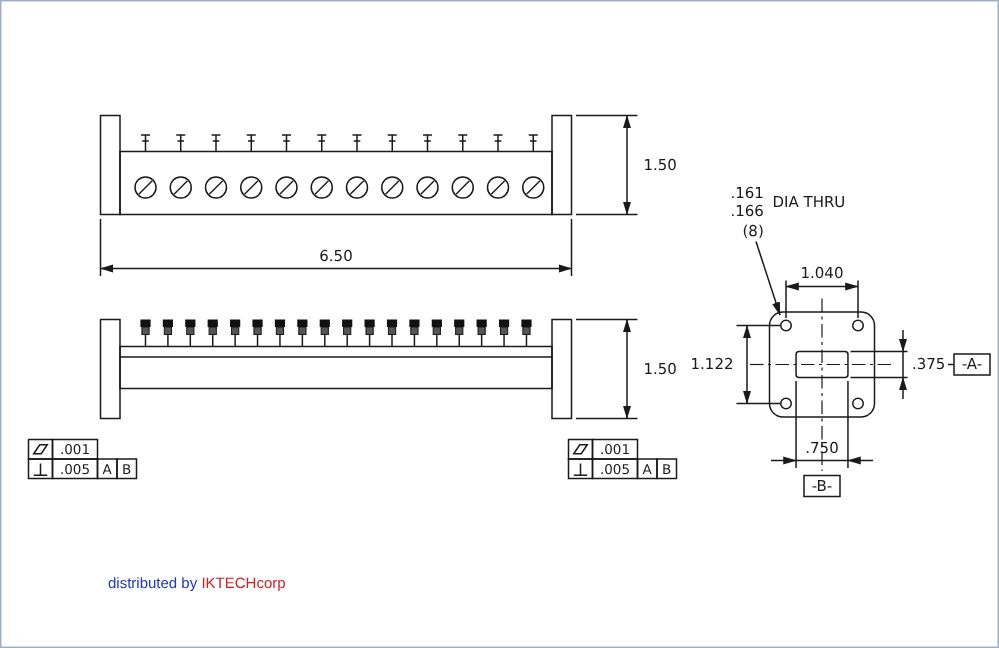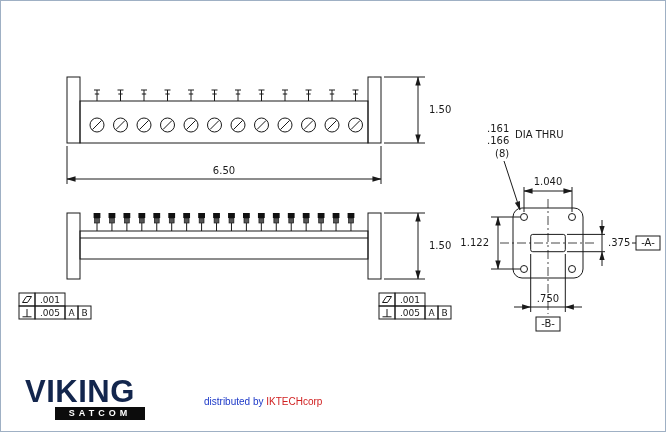--- a/index.html
+++ b/index.html
@@ -228,24 +228,18 @@
     <line x1="513" y1="306" x2="529.7" y2="306" class="ln" marker-end="url(#arr)"></line>
     <line x1="581" y1="306" x2="564.3" y2="306" class="ln" marker-end="url(#arr)"></line>
     <line x1="529.7" y1="306" x2="564.3" y2="306" class="ln"></line>
     <text x="547" y="301" text-anchor="middle" class="dim">.750</text>
     <rect x="535" y="316" width="24" height="14" class="ln"></rect>
     <text x="547" y="326" text-anchor="middle" class="dim">-B-</text>
   </g>
 </svg>
 
 <div class="logo">
-  <div>
-    <div class="logo-viking">VIKING</div>
-    <div class="logo-satcom-bar">
-      <span>SATCOM</span>
-    </div>
-  </div>
   <div class="logo-text">
     <div class="logo-dist"><span class="blue">distributed by </span><span class="red">IKTECHcorp</span></div>
   </div>
 </div>
 
 </div>
 
 </body></html>

